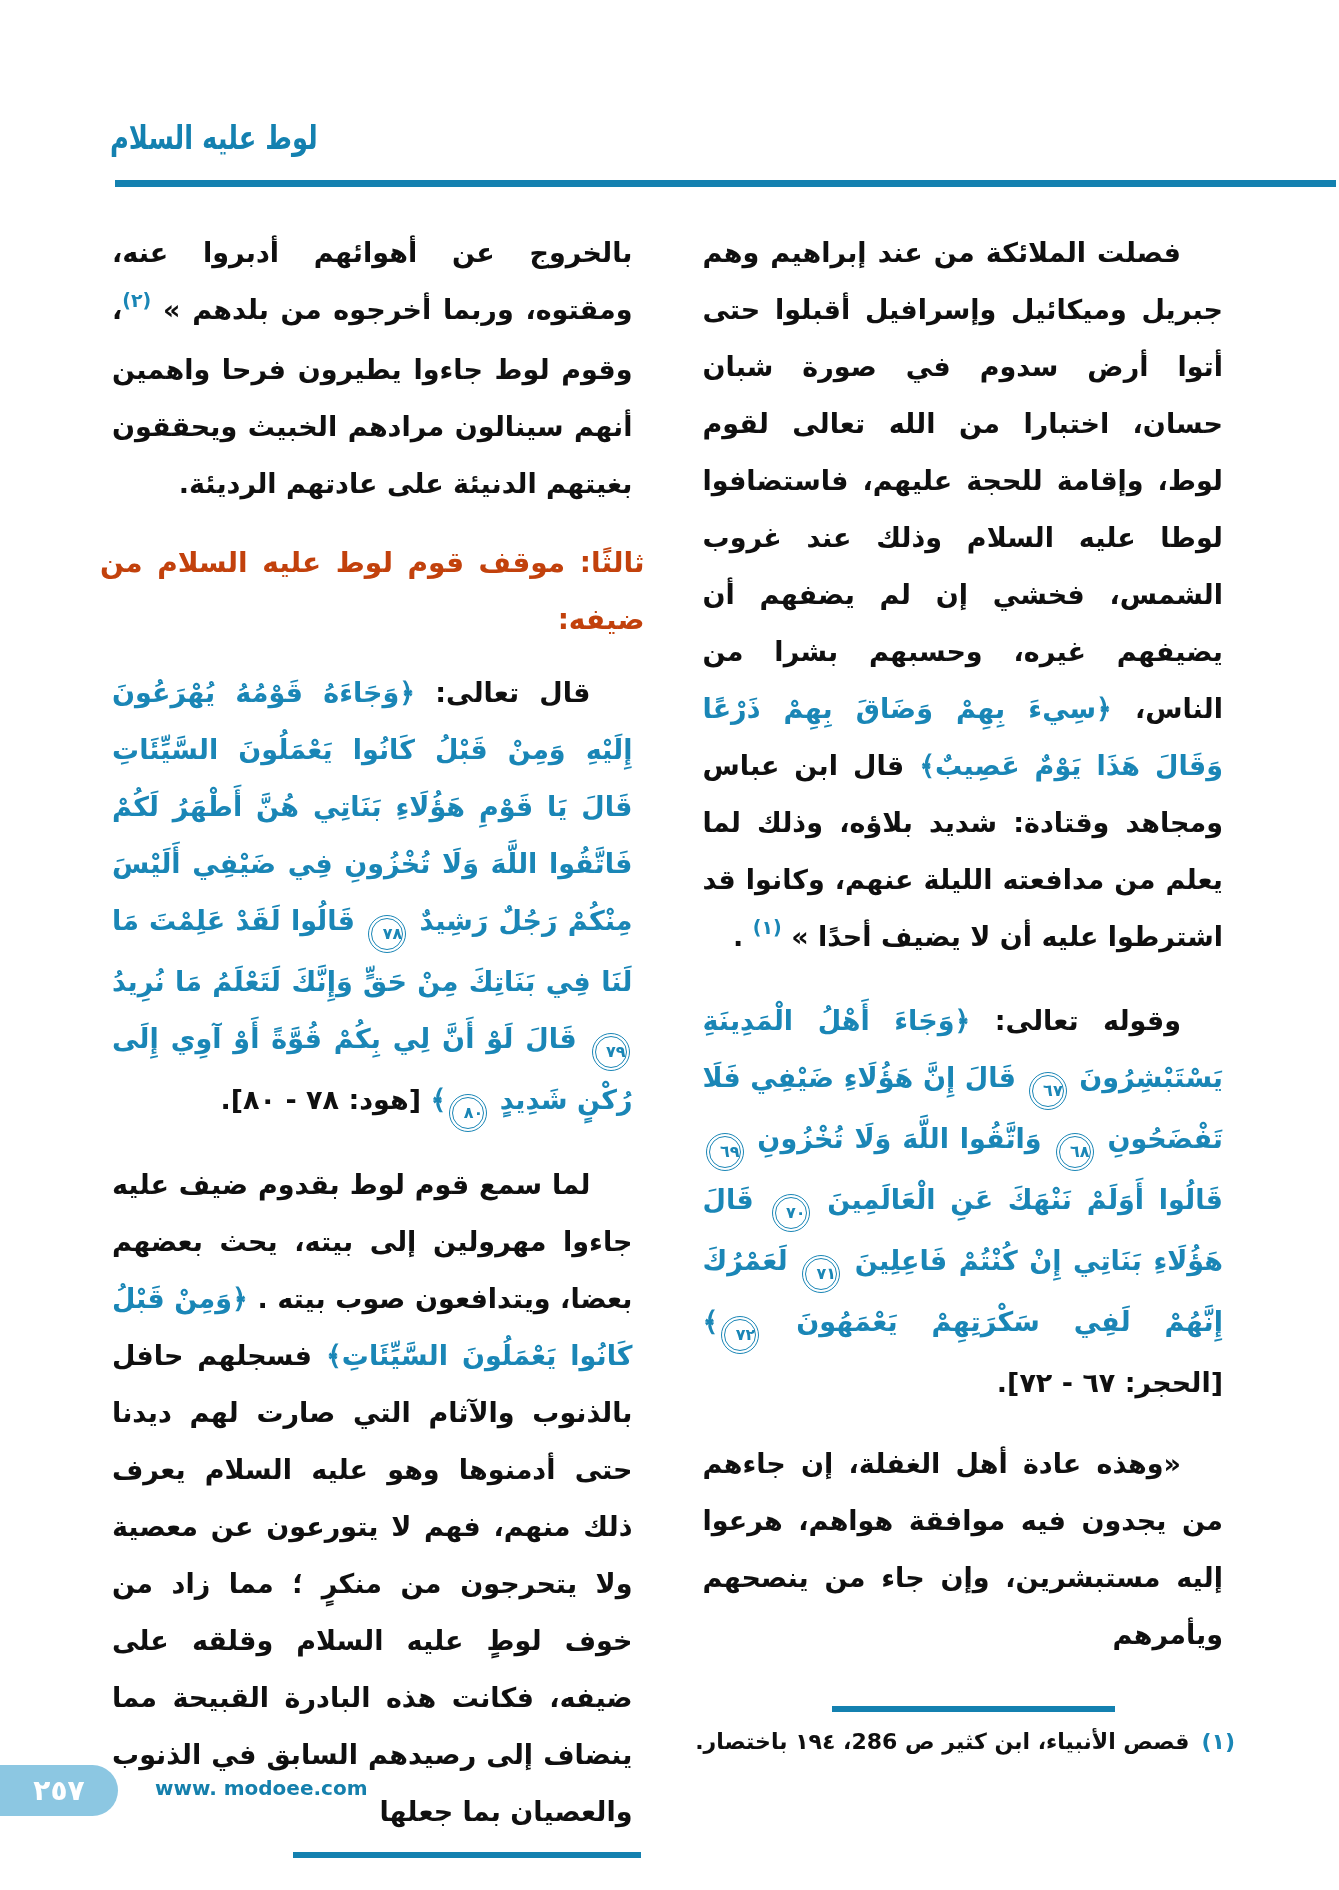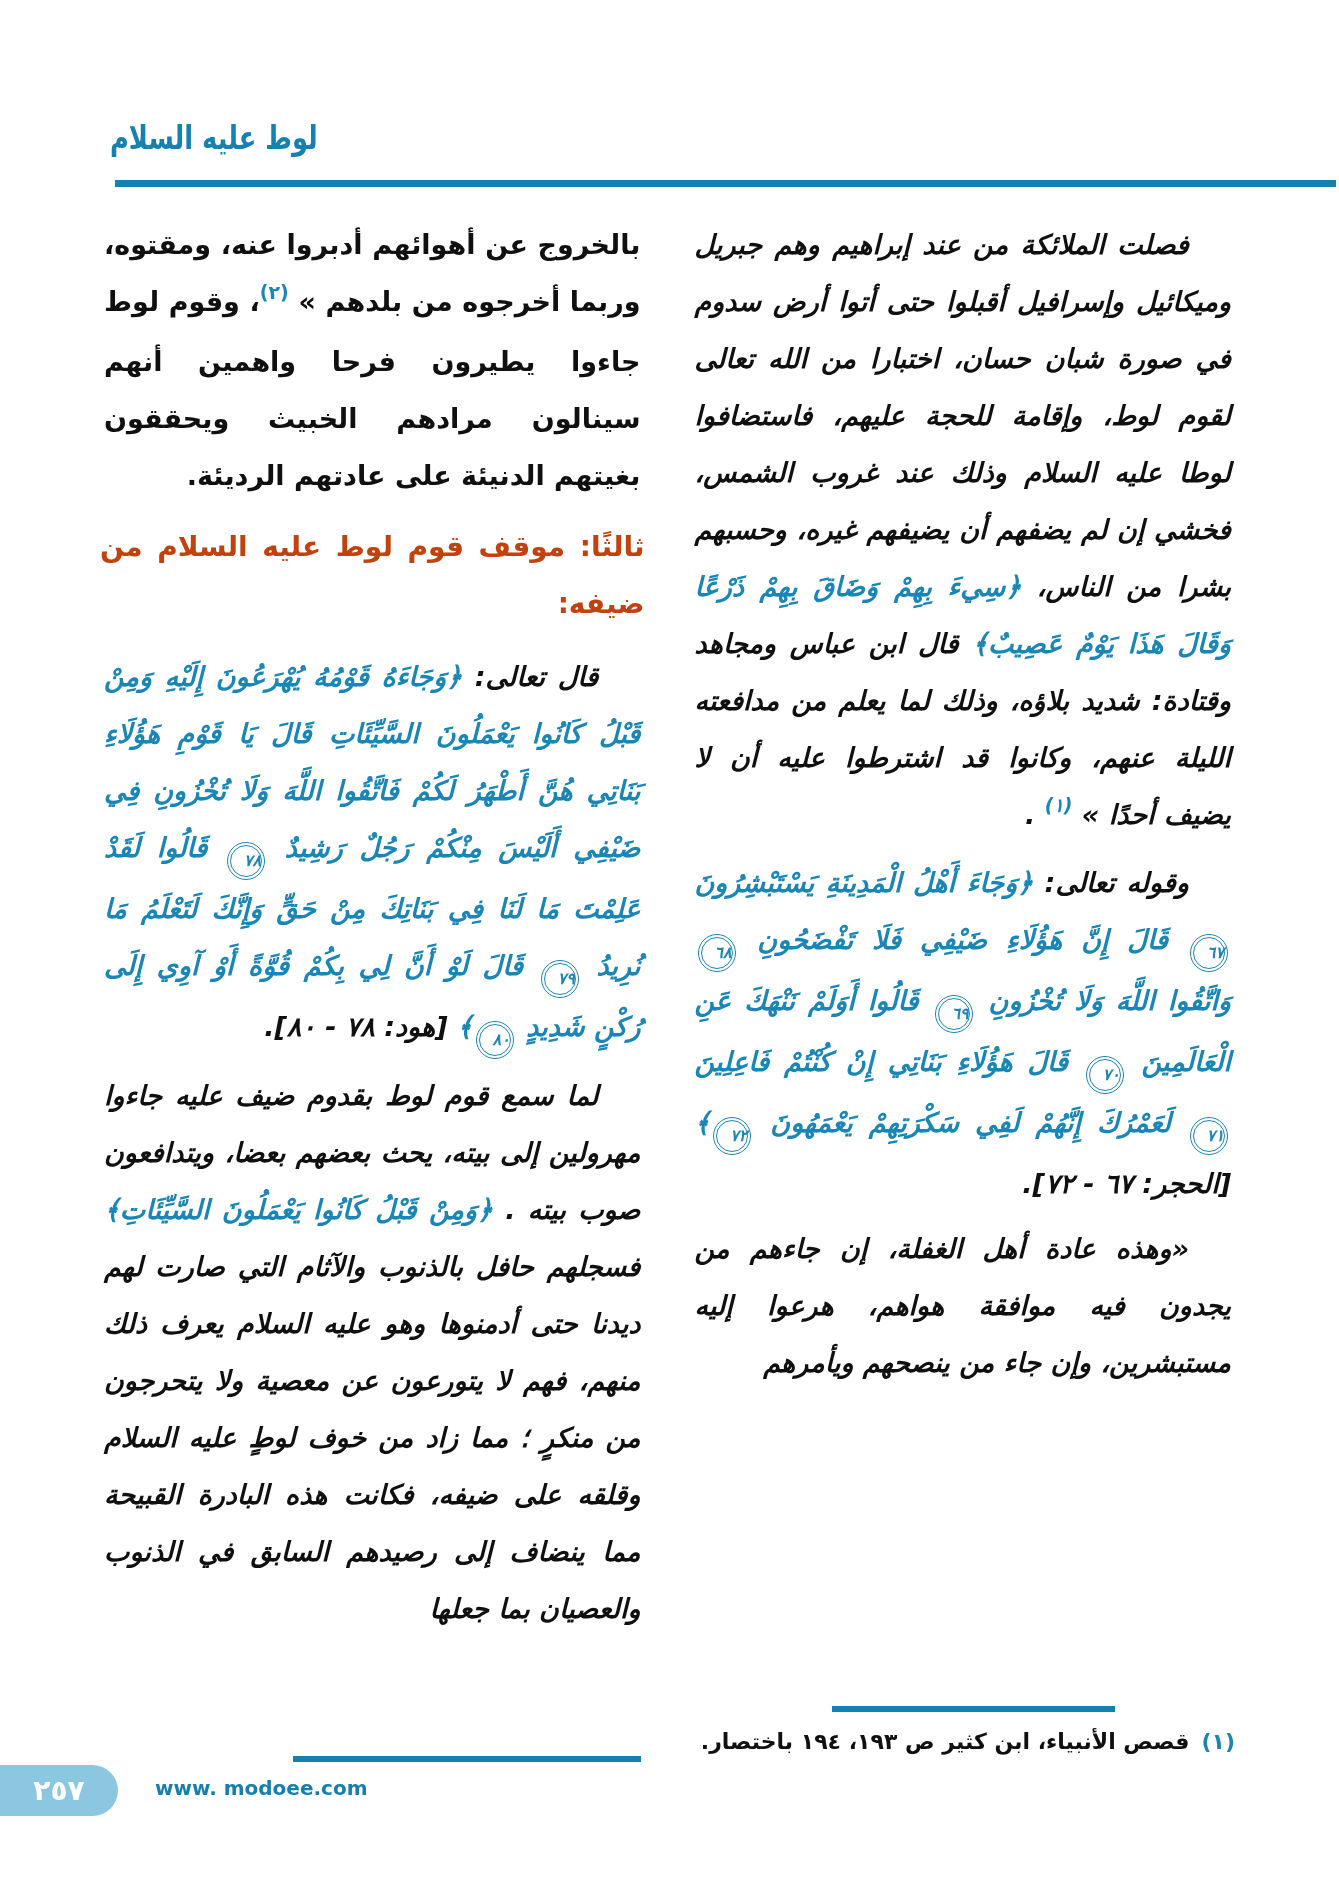--- a/index.html
+++ b/index.html
@@ -41,28 +41,28 @@
     direction: rtl;
   }
   .col {
     flex: 1 1 0;
     display: flex;
     flex-direction: column;
     min-width: 0;
   }
 
   .body-par {
-    margin: 4px;
+    margin: 12px;
     font-size: 27px;
     font-weight: bold;
     color: #101010;
     line-height: 57px;
     text-align: justify;
   }
-  .indent { text-indent: 42px; font-style: italic; }
+  .indent { text-indent: 42px; }
   .mt { margin-top: 16px; }
 
   .run-t { color: #101010; }
   .run-q { color: #1a86b6; }
   .run-ref {
     color: #1a86b6;
     font-size: 19px;
     position: relative;
     top: -12px;
   }
@@ -137,21 +137,21 @@
 
 <div class="columns">
 
   <div class="col">
     <p class="body-par indent"><span class="run-t">فصلت الملائكة من عند إبراهيم وهم جبريل وميكائيل وإسرافيل أقبلوا حتى أتوا أرض سدوم في صورة شبان حسان، اختبارا من الله تعالى لقوم لوط، وإقامة للحجة عليهم، فاستضافوا لوطا عليه السلام وذلك عند غروب الشمس، فخشي إن لم يضفهم أن يضيفهم غيره، وحسبهم بشرا من الناس، </span><span class="run-q">﴿سِيءَ بِهِمْ وَضَاقَ بِهِمْ ذَرْعًا وَقَالَ هَذَا يَوْمٌ عَصِيبٌ﴾</span><span class="run-t"> قال ابن عباس ومجاهد وقتادة: شديد بلاؤه، وذلك لما يعلم من مدافعته الليلة عنهم، وكانوا قد اشترطوا عليه أن لا يضيف أحدًا » </span><span class="run-ref">(١)</span><span class="run-t"> .</span></p>
     <p class="body-par indent"><span class="run-t">وقوله تعالى: </span><span class="run-q">﴿وَجَاءَ أَهْلُ الْمَدِينَةِ يَسْتَبْشِرُونَ </span><span class="run-ayah">٦٧</span><span class="run-q"> قَالَ إِنَّ هَؤُلَاءِ ضَيْفِي فَلَا تَفْضَحُونِ </span><span class="run-ayah">٦٨</span><span class="run-q"> وَاتَّقُوا اللَّهَ وَلَا تُخْزُونِ </span><span class="run-ayah">٦٩</span><span class="run-q"> قَالُوا أَوَلَمْ نَنْهَكَ عَنِ الْعَالَمِينَ </span><span class="run-ayah">٧٠</span><span class="run-q"> قَالَ هَؤُلَاءِ بَنَاتِي إِنْ كُنْتُمْ فَاعِلِينَ </span><span class="run-ayah">٧١</span><span class="run-q"> لَعَمْرُكَ إِنَّهُمْ لَفِي سَكْرَتِهِمْ يَعْمَهُونَ </span><span class="run-ayah">٧٢</span><span class="run-q">﴾</span><span class="run-t"> [الحجر: ٦٧ - ٧٢].</span></p>
     <p class="body-par indent"><span class="run-t">«وهذه عادة أهل الغفلة، إن جاءهم من يجدون فيه موافقة هواهم، هرعوا إليه مستبشرين، وإن جاء من ينصحهم ويأمرهم</span></p>
 
     <div class="footnote-block">
       <div class="fn-rule fn-rule-right"></div>
-      <p class="fn"><span class="fn-marker">(١)</span><span>قصص الأنبياء، ابن كثير ص ١٩٣، ١٩٤ باختصار.</span></p>
+      <p class="fn"><span class="fn-marker">(١)</span><span>قصص الأنبياء، ابن كثير ص 286، ١٩٤ باختصار.</span></p>
     </div>
   </div>
 
   <div class="col">
     <p class="body-par"><span class="run-t">بالخروج عن أهوائهم أدبروا عنه، ومقتوه، وربما أخرجوه من بلدهم » </span><span class="run-ref">(٢)</span><span class="run-t">، وقوم لوط جاءوا يطيرون فرحا واهمين أنهم سينالون مرادهم الخبيث ويحققون بغيتهم الدنيئة على عادتهم الرديئة.</span></p>
 
     <h2 class="section-heading">ثالثًا: موقف قوم لوط عليه السلام من ضيفه:</h2>
 
     <p class="body-par indent mt"><span class="run-t">قال تعالى: </span><span class="run-q">﴿وَجَاءَهُ قَوْمُهُ يُهْرَعُونَ إِلَيْهِ وَمِنْ قَبْلُ كَانُوا يَعْمَلُونَ السَّيِّئَاتِ قَالَ يَا قَوْمِ هَؤُلَاءِ بَنَاتِي هُنَّ أَطْهَرُ لَكُمْ فَاتَّقُوا اللَّهَ وَلَا تُخْزُونِ فِي ضَيْفِي أَلَيْسَ مِنْكُمْ رَجُلٌ رَشِيدٌ </span><span class="run-ayah">٧٨</span><span class="run-q"> قَالُوا لَقَدْ عَلِمْتَ مَا لَنَا فِي بَنَاتِكَ مِنْ حَقٍّ وَإِنَّكَ لَتَعْلَمُ مَا نُرِيدُ </span><span class="run-ayah">٧٩</span><span class="run-q"> قَالَ لَوْ أَنَّ لِي بِكُمْ قُوَّةً أَوْ آوِي إِلَى رُكْنٍ شَدِيدٍ </span><span class="run-ayah">٨٠</span><span class="run-q">﴾</span><span class="run-t"> [هود: ٧٨ - ٨٠].</span></p>
     <p class="body-par indent"><span class="run-t">لما سمع قوم لوط بقدوم ضيف عليه جاءوا مهرولين إلى بيته، يحث بعضهم بعضا، ويتدافعون صوب بيته . </span><span class="run-q">﴿وَمِنْ قَبْلُ كَانُوا يَعْمَلُونَ السَّيِّئَاتِ﴾</span><span class="run-t"> فسجلهم حافل بالذنوب والآثام التي صارت لهم ديدنا حتى أدمنوها وهو عليه السلام يعرف ذلك منهم، فهم لا يتورعون عن معصية ولا يتحرجون من منكرٍ ؛ مما زاد من خوف لوطٍ عليه السلام وقلقه على ضيفه، فكانت هذه البادرة القبيحة مما ينضاف إلى رصيدهم السابق في الذنوب والعصيان بما جعلها</span></p>

